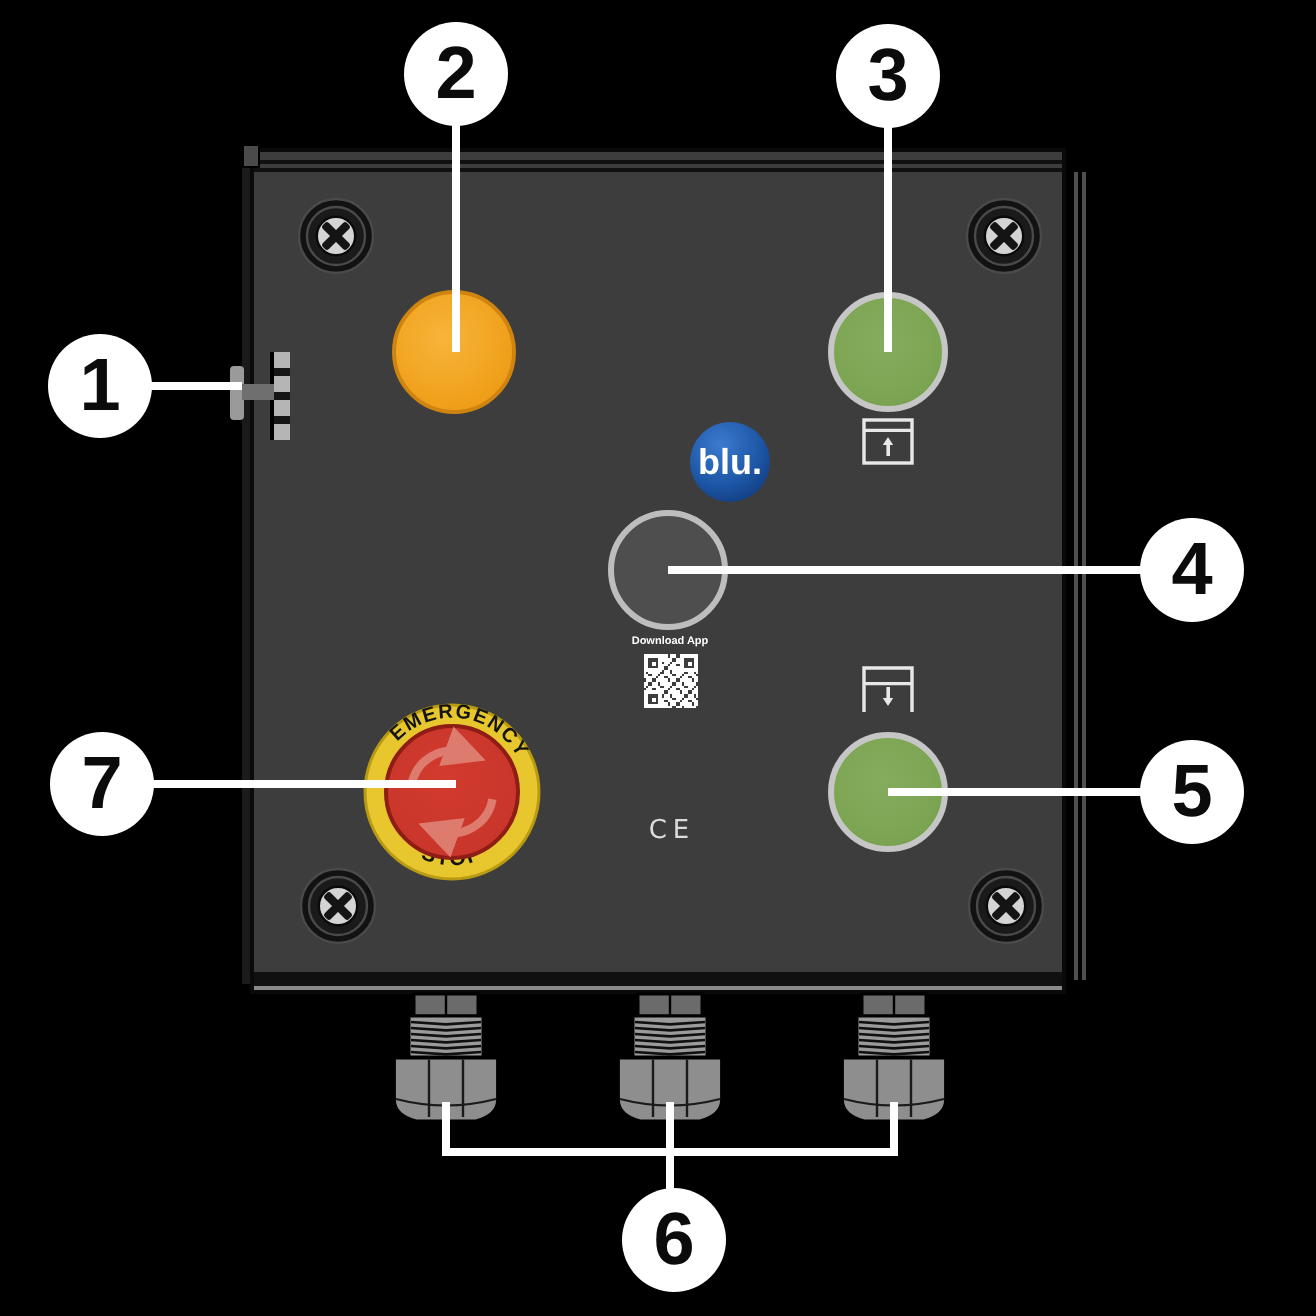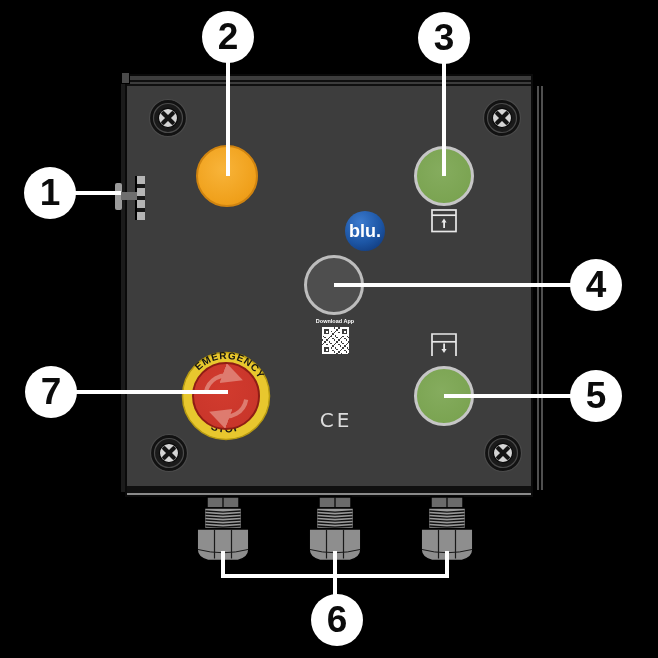--- a/index.html
+++ b/index.html
@@ -54,21 +54,21 @@
               font-size:5.5px;font-weight:bold;color:#fff;}
   .qr{position:absolute;left:322px;top:327px;width:27px;height:27px;z-index:6;
       background:
         repeating-conic-gradient(#fff 0 25%, transparent 0 50%) 0 0/4px 4px,
         repeating-conic-gradient(#fff 0 25%, transparent 0 50%) 1px 2px/6px 6px;}
   .qr .finder{position:absolute;width:9px;height:9px;border:2px solid #fff;box-sizing:border-box;
               background:var(--panel-face,#3d3d3d);}
   .qr .finder::after{content:"";position:absolute;left:1.5px;top:1.5px;width:2px;height:2px;background:#fff;}
   .qr .f-tl{left:0;top:0;}  .qr .f-tr{right:0;top:0;}  .qr .f-bl{left:0;bottom:0;}
   .ce-mark{position:absolute;left:310px;top:408px;width:52px;text-align:center;z-index:6;
-           color:#dcdcdc;font-size:20px;letter-spacing:3px;font-family:"DejaVu Sans",sans-serif;}
+           color:#dcdcdc;font-size:13px;letter-spacing:3px;font-family:"DejaVu Sans",sans-serif;}
 
   
   .screw{position:absolute;width:40px;height:40px;z-index:8;}
   .gland{position:absolute;width:54px;height:66px;z-index:4;}
 
   
   .cline{position:absolute;background:var(--callout-white,#fff);z-index:30;}
   .callout{position:absolute;width:52px;height:52px;border-radius:50%;z-index:40;
            background:var(--callout-white,#fff);color:#0b0b0b;
            display:flex;align-items:center;justify-content:center;

